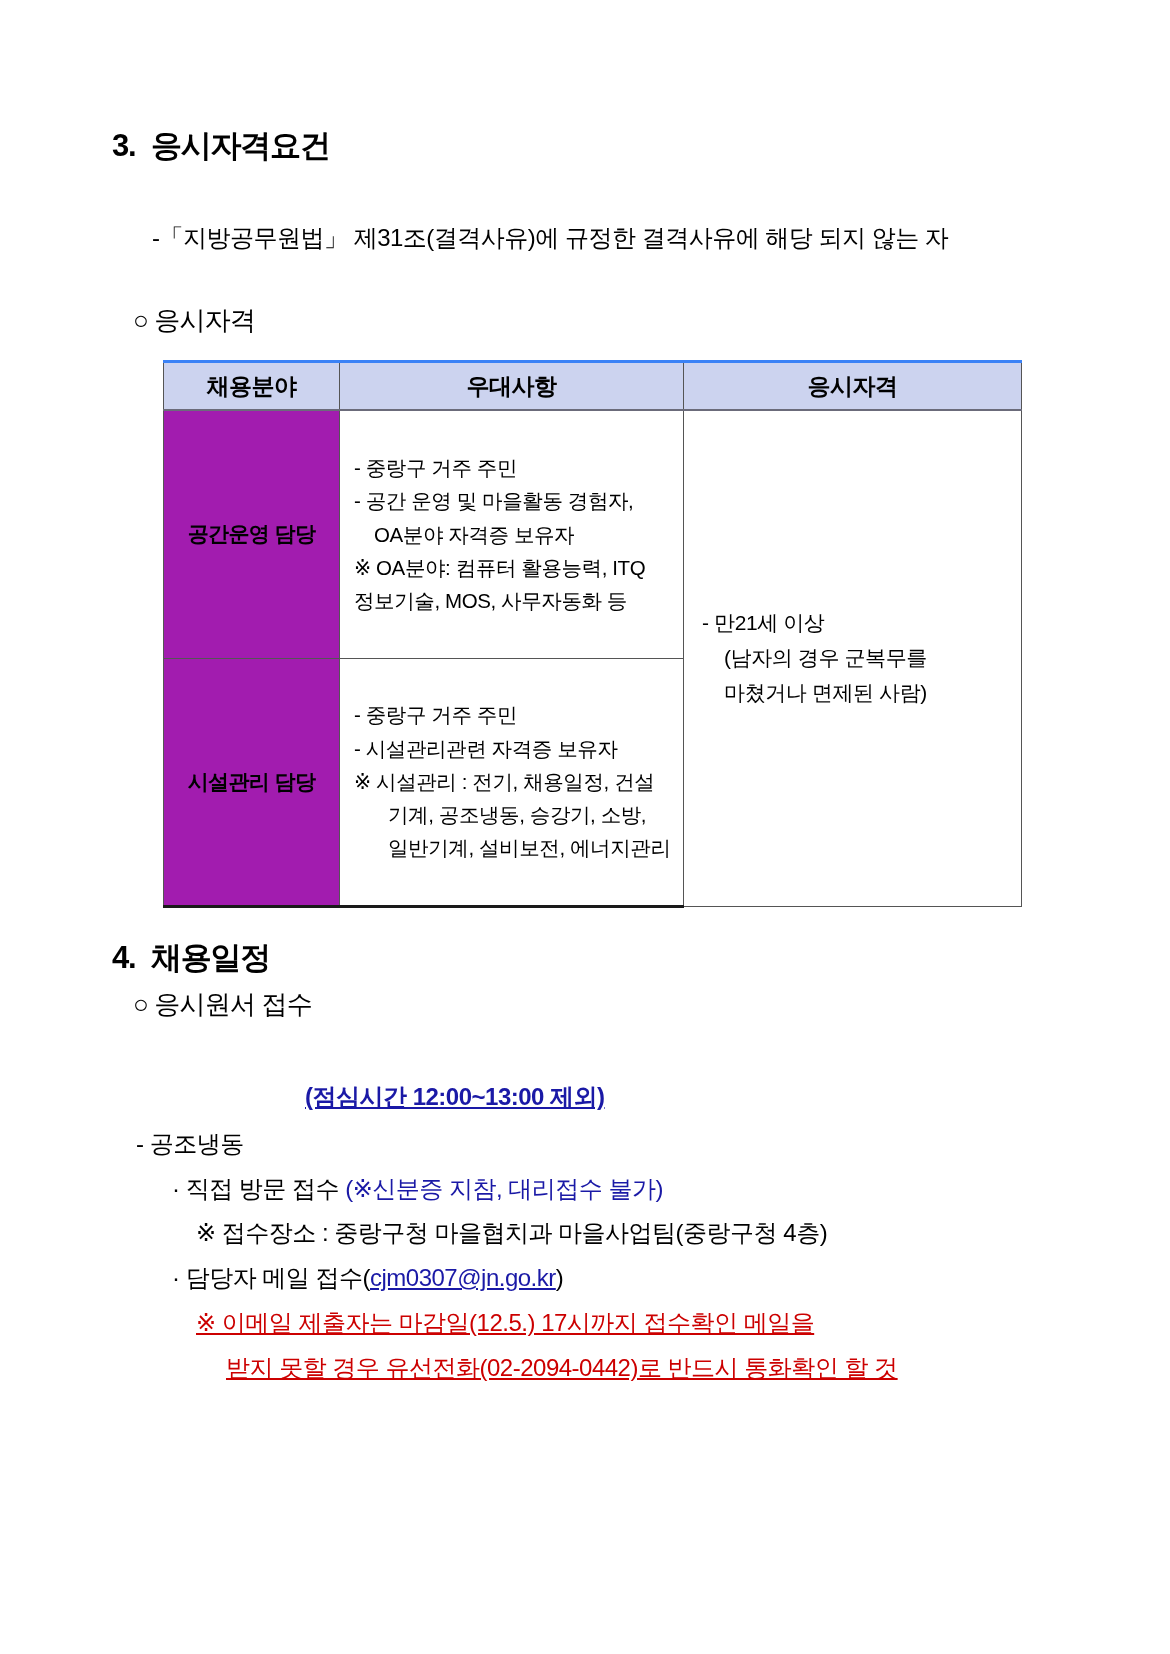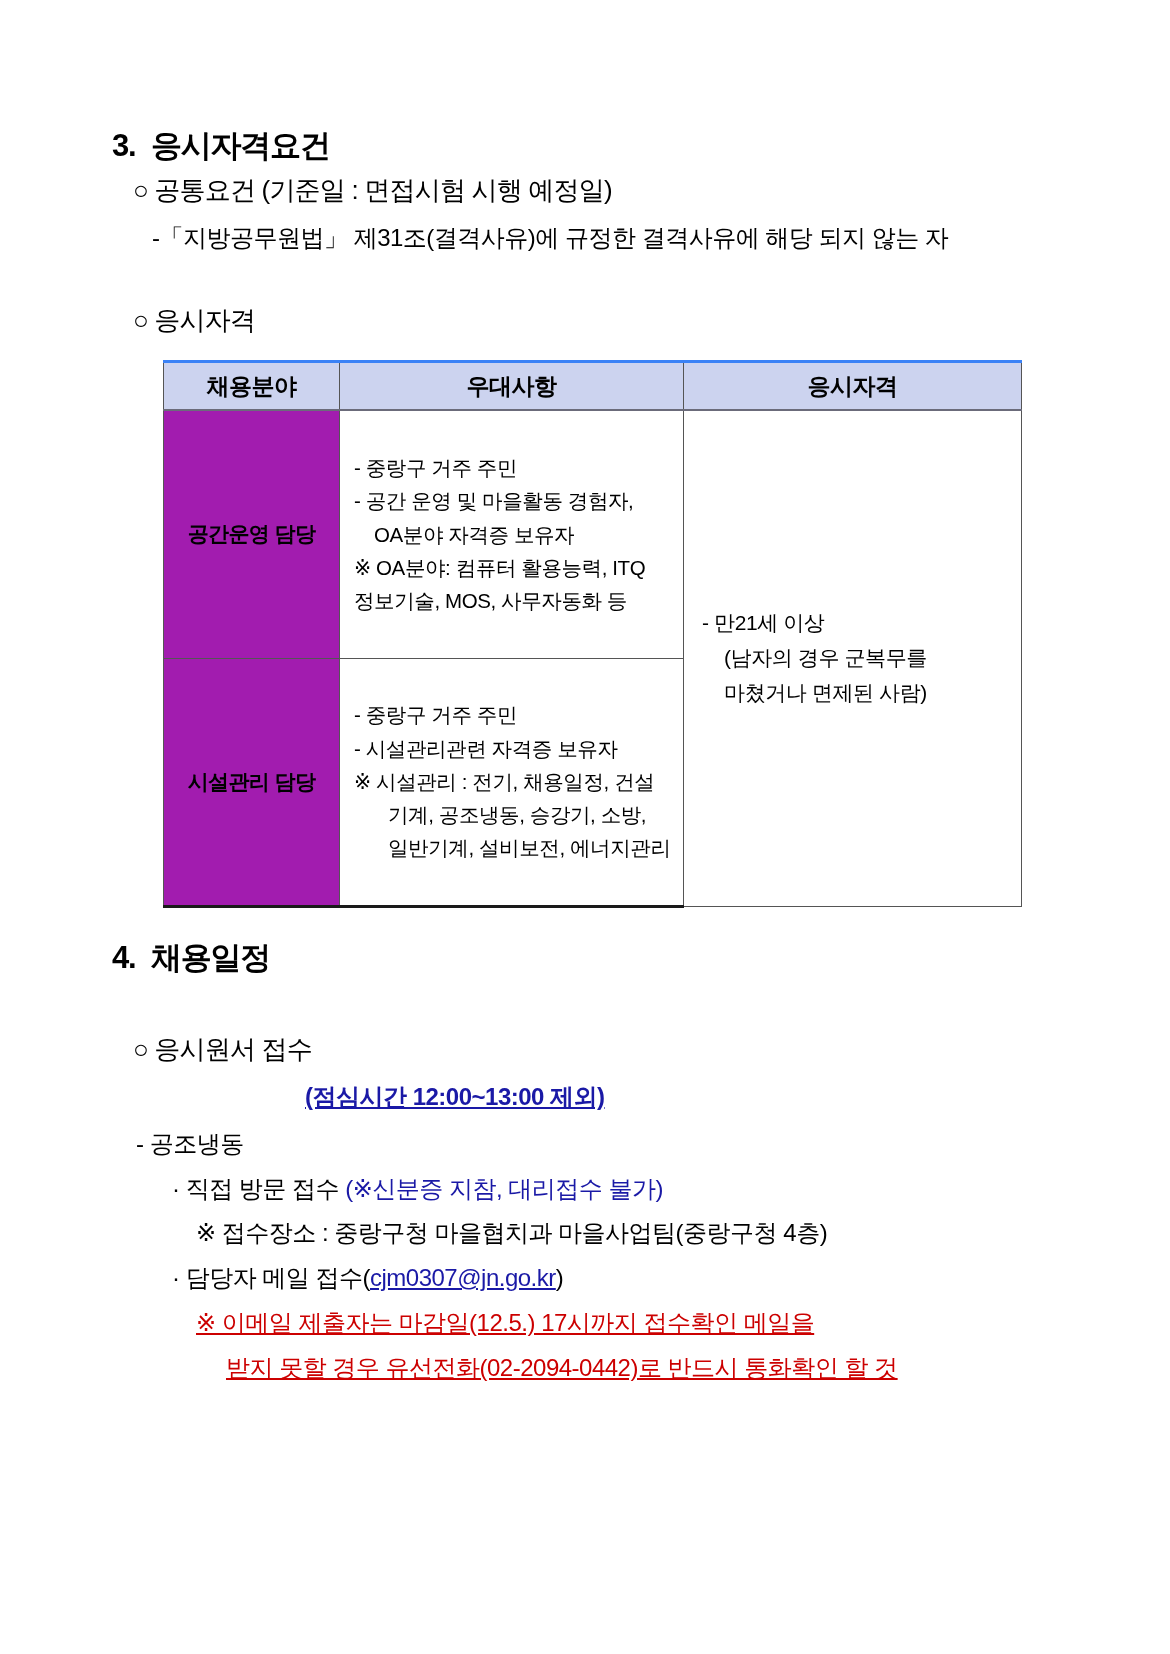--- a/index.html
+++ b/index.html
@@ -131,21 +131,20 @@
 </head>
 <body>
 
 <div class="page">
 
   <div class="abs section-heading" style="left:112px; top:127px;">
     <span>3.</span>
     <span style="display:inline-block;width:8px"></span><span>응시자격요건</span>
   </div>
 
-  <div class="abs level1" style="left:133px; top:174px;">○  공통요건 (기준일 : 면접시험  시행  예정일)</div>
 
   <div class="abs level2" style="left:152px; top:222px;">-「지방공무원법」 제31조(결격사유)에 규정한 결격사유에 해당 되지 않는 자</div>
 
   <div class="abs level1" style="left:133px; top:304px;">○  응시자격</div>
 
   <table class="qual-table">
     <thead>
       <tr>
         <th class="col-field">채용분야</th>
         <th class="col-pref">우대사항</th>
@@ -179,21 +178,21 @@
         </td>
       </tr>
     </tbody>
   </table>
 
   <div class="abs section-heading" style="left:112px; top:939px;">
     <span>4.</span>
     <span style="display:inline-block;width:8px"></span><span>채용일정</span>
   </div>
 
-  <div class="abs level1" style="left:133px; top:1033px;">○  응시원서  접수</div>
+  <div class="abs level1" style="left:133px; top:988px;">○  응시원서  접수</div>
 
 
   <div class="abs level2 blue b ul" style="left:305px; top:1081px;">(점심시간 12:00~13:00 제외)</div>
 
   <div class="abs level2" style="left:136px; top:1128px;">-  공조냉동</div>
 
   <div class="abs level3" style="left:172px; top:1173px;">
     <span>·  직접  방문  접수 </span><span class="blue">(※신분증  지참,  대리접수  불가)</span>
   </div>
 

